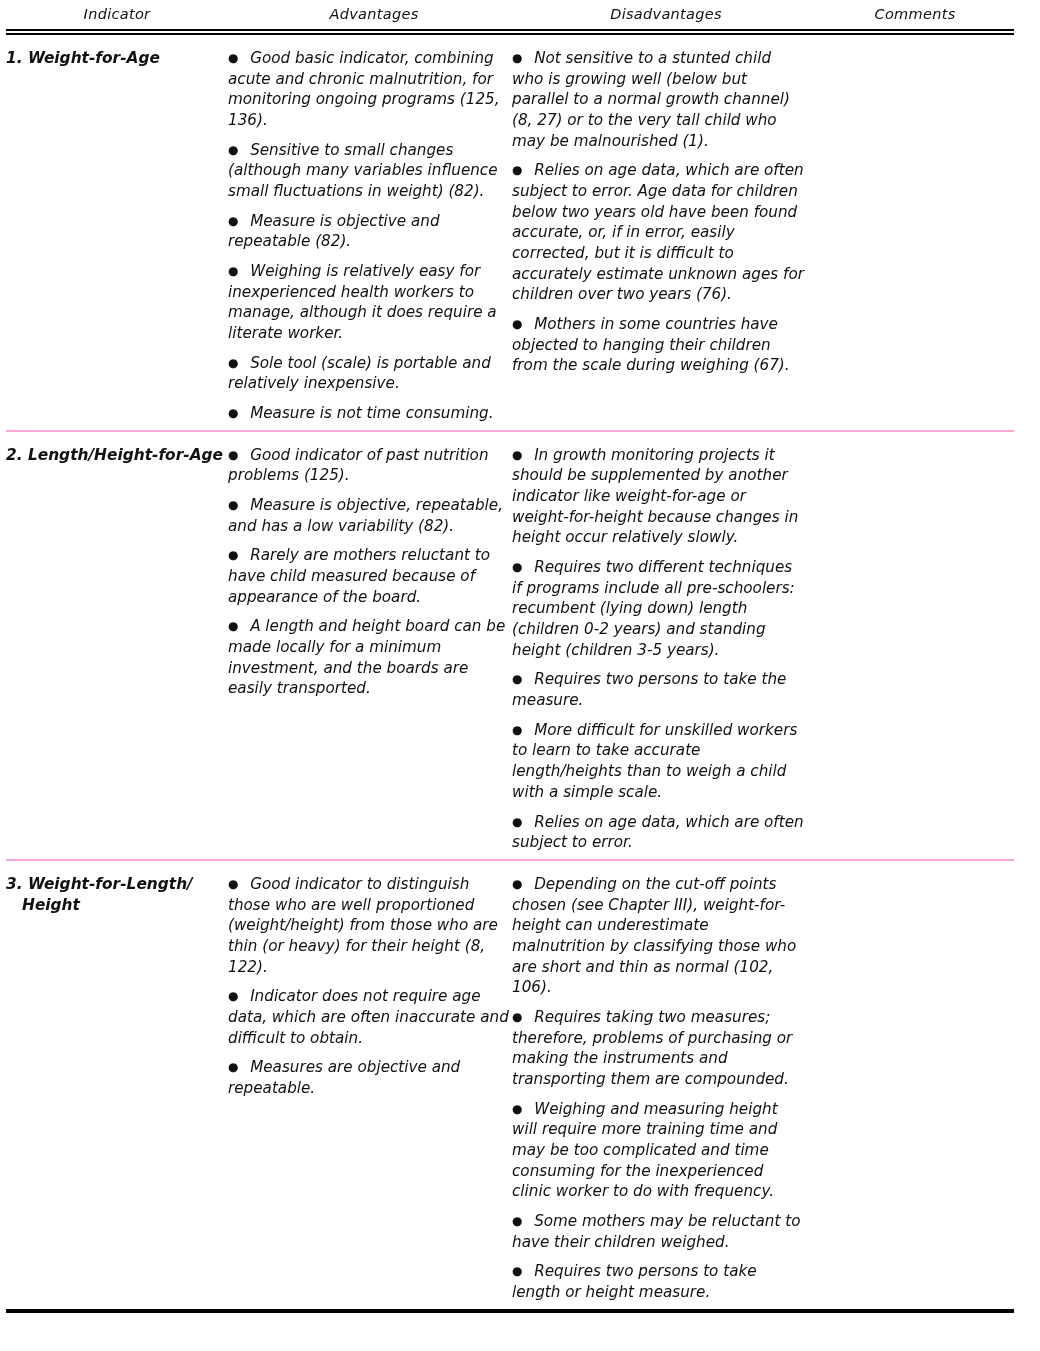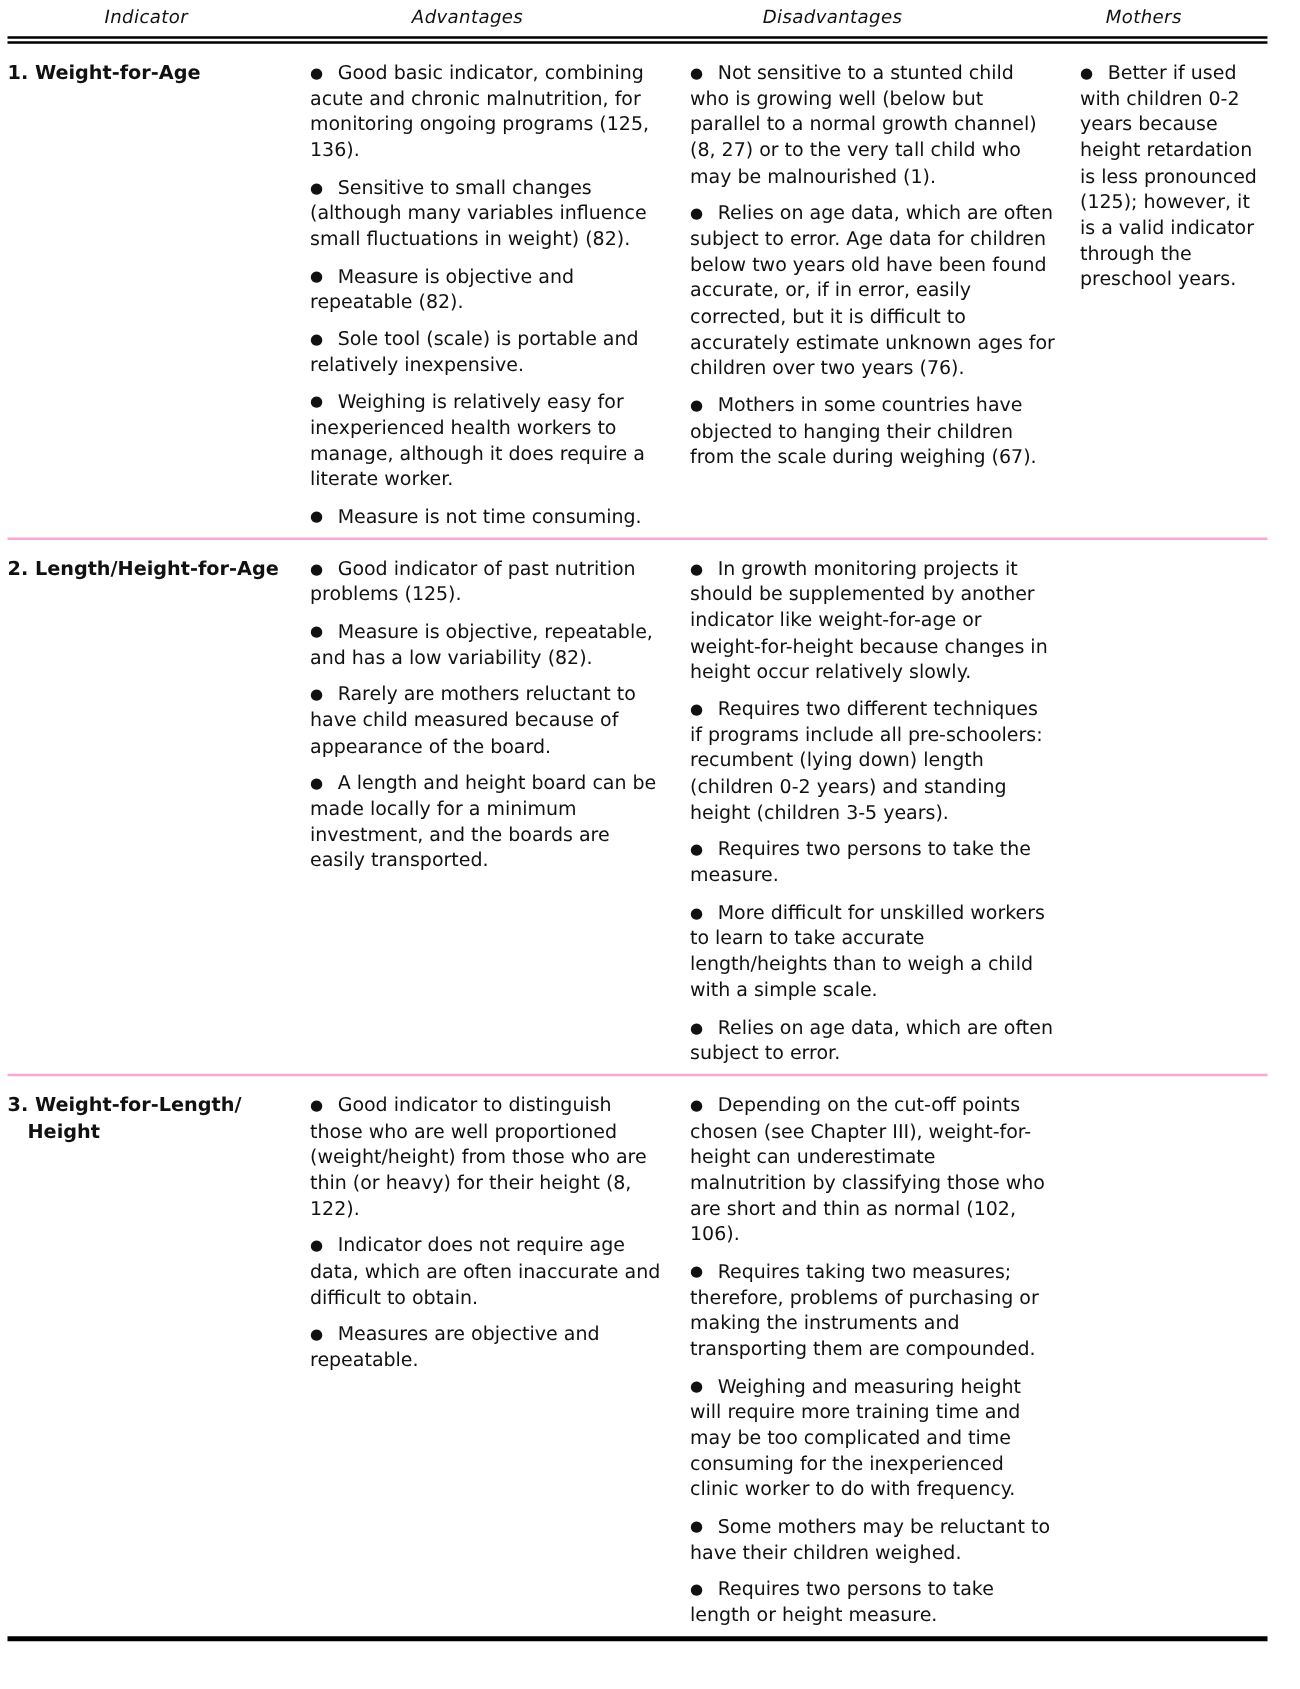--- a/index.html
+++ b/index.html
@@ -32,22 +32,23 @@
   .th {
     text-align: center;
     font-style: italic;
     font-size: 14.5px;
     letter-spacing: 0.3px;
   }
   
   .trow {
     display: grid;
     grid-template-columns: 222px 284px 292px 1fr;
-    column-gap: 20px;
+    column-gap: 0;
     padding: 13px 0 6px 0;
+    font-style: italic;
   }
   .trow + .trow {
     border-top: 2px solid #f9a8d4;
   }
   #table-body {
     border-bottom: 4px solid #000;
   }
   .cell {
     font-size: 15.2px;
     line-height: 1.36;
@@ -73,40 +74,37 @@
   }
 </style>
 </head>
 <body>
 
 <div class="page">
   <div class="thead">
     <div class="th">Indicator</div>
     <div class="th">Advantages</div>
     <div class="th">Disadvantages</div>
-    <div class="th">Mothers</div>
+    <div class="th">Comments</div>
   </div>
   <div id="table-body">
   <div class="trow">
     <div class="cell indicator">1. Weight-for-Age</div>
     <div class="cell advantages">
           <p class="bullet"><span class="dot">●</span>&nbsp; Good basic indicator, combining acute and chronic malnutrition, for monitoring ongoing programs (125, 136).</p>
           <p class="bullet"><span class="dot">●</span>&nbsp; Sensitive to small changes (although many variables influence small fluctuations in weight) (82).</p>
           <p class="bullet"><span class="dot">●</span>&nbsp; Measure is objective and repeatable (82).</p>
+          <p class="bullet"><span class="dot">●</span>&nbsp; Weighing is relatively easy for inexperienced health workers to manage, although it does require a literate worker.</p>
           <p class="bullet"><span class="dot">●</span>&nbsp; Sole tool (scale) is portable and relatively inexpensive.</p>
-          <p class="bullet"><span class="dot">●</span>&nbsp; Weighing is relatively easy for inexperienced health workers to manage, although it does require a literate worker.</p>
           <p class="bullet"><span class="dot">●</span>&nbsp; Measure is not time consuming.</p>
         </div>
     <div class="cell disadvantages">
           <p class="bullet"><span class="dot">●</span>&nbsp; Not sensitive to a stunted child who is growing well (below but parallel to a normal growth channel) (8, 27) or to the very tall child who may be malnourished (1).</p>
           <p class="bullet"><span class="dot">●</span>&nbsp; Relies on age data, which are often subject to error. Age data for children below two years old have been found accurate, or, if in error, easily corrected, but it is difficult to accurately estimate unknown ages for children over two years (76).</p>
           <p class="bullet"><span class="dot">●</span>&nbsp; Mothers in some countries have objected to hanging their children from the scale during weighing (67).</p>
-        </div>
-    <div class="cell comments">
-          <p class="bullet"><span class="dot">●</span>&nbsp; Better if used with children 0-2 years because height retardation is less pronounced (125); however, it is a valid indicator through the preschool years.</p>
         </div>
   </div>
 
   <div class="trow">
     <div class="cell indicator">2. Length/Height-for-Age</div>
     <div class="cell advantages">
           <p class="bullet"><span class="dot">●</span>&nbsp; Good indicator of past nutrition problems (125).</p>
           <p class="bullet"><span class="dot">●</span>&nbsp; Measure is objective, repeatable, and has a low variability (82).</p>
           <p class="bullet"><span class="dot">●</span>&nbsp; Rarely are mothers reluctant to have child measured because of appearance of the board.</p>
           <p class="bullet"><span class="dot">●</span>&nbsp; A length and height board can be made locally for a minimum investment, and the boards are easily transported.</p>

